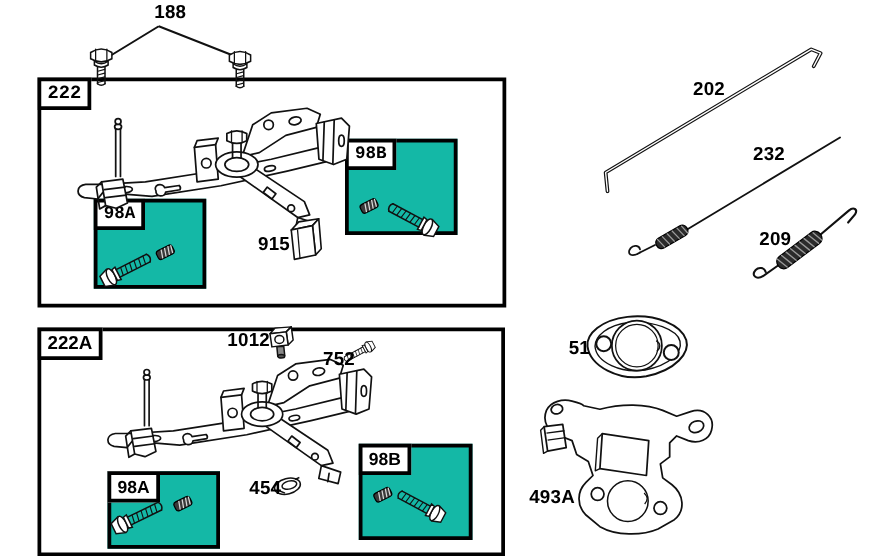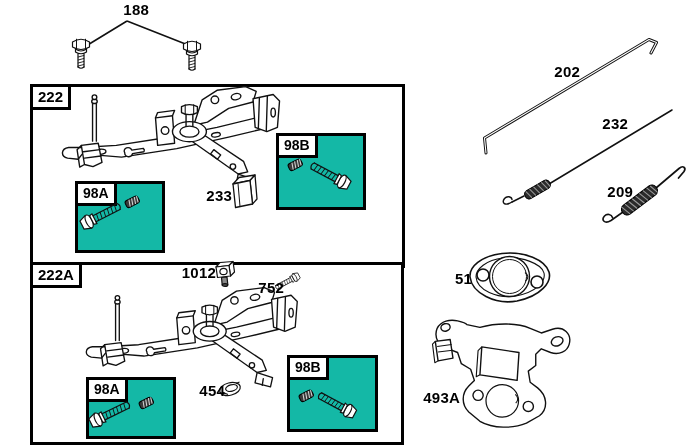--- a/index.html
+++ b/index.html
@@ -16,21 +16,21 @@
       mix-blend-mode:multiply;pointer-events:none;}
   .wm-svg{position:absolute;left:0;top:0;}
   .wm-text{position:absolute;left:0;top:29px;width:100%;text-align:center;font-weight:bold;
            font-size:17px;letter-spacing:.3px;color:#e7e7e7;-webkit-text-stroke:1px #c3c3c3;}
 </style>
 </head>
 <body>
 
 <div class="stage">
 
-  <div class="panel" style="left:30px;top:84px;width:369px;height:178px;">
+  <div class="panel" style="left:30px;top:62px;width:369px;height:178px;font-family:Liberation Mono, monospace;">
     <div class="taglabel">222</div>
     <div class="inset" style="left:42px;top:94px;width:84px;height:66px;">
       <div class="taglabel" style="font-size:14px;">98A</div>
     </div>
     <div class="inset" style="left:243px;top:46px;width:84px;height:71px;">
       <div class="taglabel" style="font-size:14px;">98B</div>
     </div>
   </div>
 
   <div class="panel" style="left:30px;top:262px;width:368px;height:177px;">
@@ -196,19 +196,19 @@
       <circle cx="110" cy="108" r="5.5"></circle>
     </g>
   </svg>
 
   <div class="lbl" style="left:105px;top:2px;width:44px;">188</div>
   <div class="lbl" style="left:536px;top:64px;width:44px;">202</div>
   <div class="lbl" style="left:584px;top:116px;width:44px;">232</div>
   <div class="lbl" style="left:589px;top:184px;width:44px;">209</div>
   <div class="lbl" style="left:436px;top:271px;width:36px;">51</div>
   <div class="lbl" style="left:412px;top:390px;width:48px;">493A</div>
-  <div class="lbl" style="left:194px;top:188px;width:38px;">233</div>
+  <div class="lbl" style="left:194px;top:188px;width:38px;">915</div>
   <div class="lbl" style="left:172px;top:265px;width:44px;">1012</div>
   <div class="lbl" style="left:240px;top:280px;width:44px;">752</div>
   <div class="lbl" style="left:181px;top:383px;width:44px;">454</div>
 
 
 </div>
 
 </body></html>

